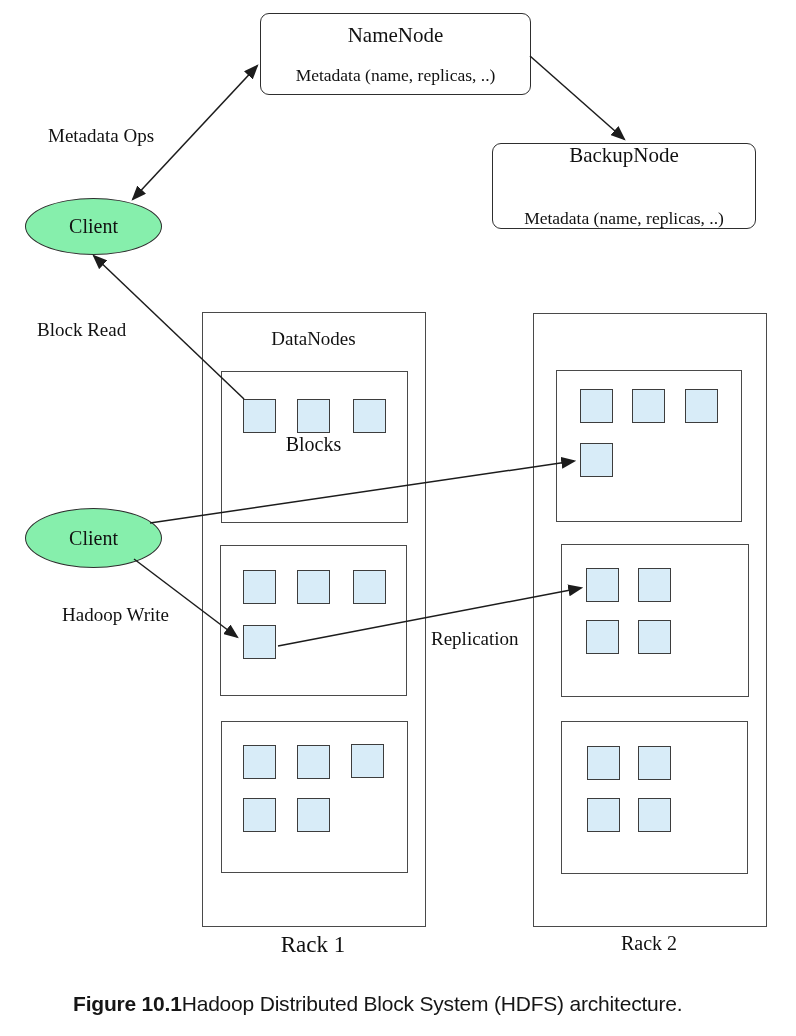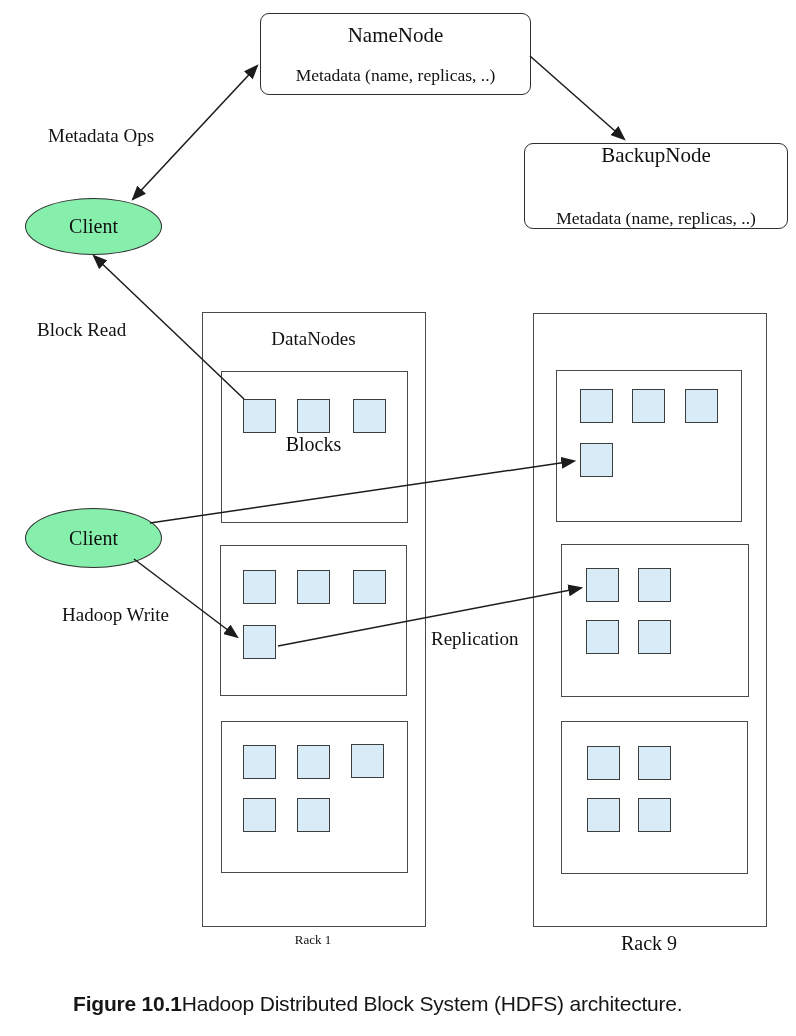--- a/index.html
+++ b/index.html
@@ -9,21 +9,21 @@
   }
   
   .node{
     position:absolute;border:1.6px solid #2e2e2e;border-radius:9px;background:#fff;
     display:flex;flex-direction:column;align-items:center;justify-content:center;
     text-align:center;
   }
   .node-title{font-size:21px;line-height:1.25;}
   .node-sub{font-size:17.5px;line-height:1.3;}
   .namenode{left:260px;top:13px;width:269px;height:80px;gap:16px;}
-  .backupnode{left:524px;top:143px;width:262px;height:84px;gap:39px;}
+  .backupnode{left:492px;top:143px;width:262px;height:84px;gap:39px;}
   
   .ellipse{
     position:absolute;border:1.4px solid #2e2e2e;border-radius:50%;background:#86efac;
     display:flex;align-items:center;justify-content:center;font-size:20px;
   }
   .client-top{left:25px;top:198px;width:135px;height:55px;}
   .client-bottom{left:25px;top:508px;width:135px;height:58px;}
   
   .box{position:absolute;border:1.6px solid #4a4a4a;background:transparent;}
   .rack1{left:202px;top:312px;width:222px;height:613px;}
@@ -40,21 +40,21 @@
     border:1.6px solid #3d3d3d;background:var(--block-fill,#d8ecf8);
   }
   
   .lbl{position:absolute;font-size:19px;white-space:nowrap;}
   .metadata-ops{left:48px;top:125px;}
   .block-read{left:37px;top:319px;}
   .block-write{left:62px;top:604px;}
   .replication{left:431px;top:628px;}
   .datanodes{left:221px;top:328px;width:185px;text-align:center;}
   .blocks-lbl{left:221px;top:433px;width:185px;text-align:center;font-size:20px;}
-  .rack1-lbl{left:202px;top:932px;width:222px;text-align:center;font-size:13px;}
+  .rack1-lbl{left:202px;top:932px;width:222px;text-align:center;font-size:23px;}
   .rack2-lbl{left:533px;top:932px;width:232px;text-align:center;font-size:20px;}
   
   #arrow-layer{position:absolute;left:0;top:0;width:796px;height:1036px;pointer-events:none;}
   #arrow-layer line{stroke:var(--arrow-color,#1c1c1c);stroke-width:1.5;}
   
   .caption{
     position:absolute;left:73px;top:992px;font-family:"Liberation Sans", sans-serif;
     font-size:21px;color:#161616;white-space:nowrap;letter-spacing:-0.2px;
   }
   .caption b{}
@@ -117,21 +117,21 @@
     <span>Client</span>
   </div>
 
   <div class="lbl metadata-ops">Metadata Ops</div>
   <div class="lbl block-read">Block Read</div>
   <div class="lbl block-write">Hadoop Write</div>
   <div class="lbl replication">Replication</div>
   <div class="lbl blocks-lbl">Blocks</div>
   <div class="lbl datanodes">DataNodes</div>
   <div class="lbl rack1-lbl">Rack 1</div>
-  <div class="lbl rack2-lbl">Rack 9</div>
+  <div class="lbl rack2-lbl">Rack 2</div>
 
   <svg id="arrow-layer" xmlns="http://www.w3.org/2000/svg">
     <defs>
       <marker id="ah" viewBox="0 0 10 8" refX="8.5" refY="4" markerWidth="10" markerHeight="8" orient="auto-start-reverse">
         <path d="M0,0 L10,4 L0,8 Z" fill="#1c1c1c"></path>
       </marker>
     </defs>
   <line x1="257" y1="66" x2="133" y2="199" marker-end="url(#ah)" marker-start="url(#ah)"></line>
       <line x1="530" y1="56" x2="624" y2="139" marker-end="url(#ah)"></line>
       <line x1="244" y1="399" x2="94" y2="256" marker-end="url(#ah)"></line>

